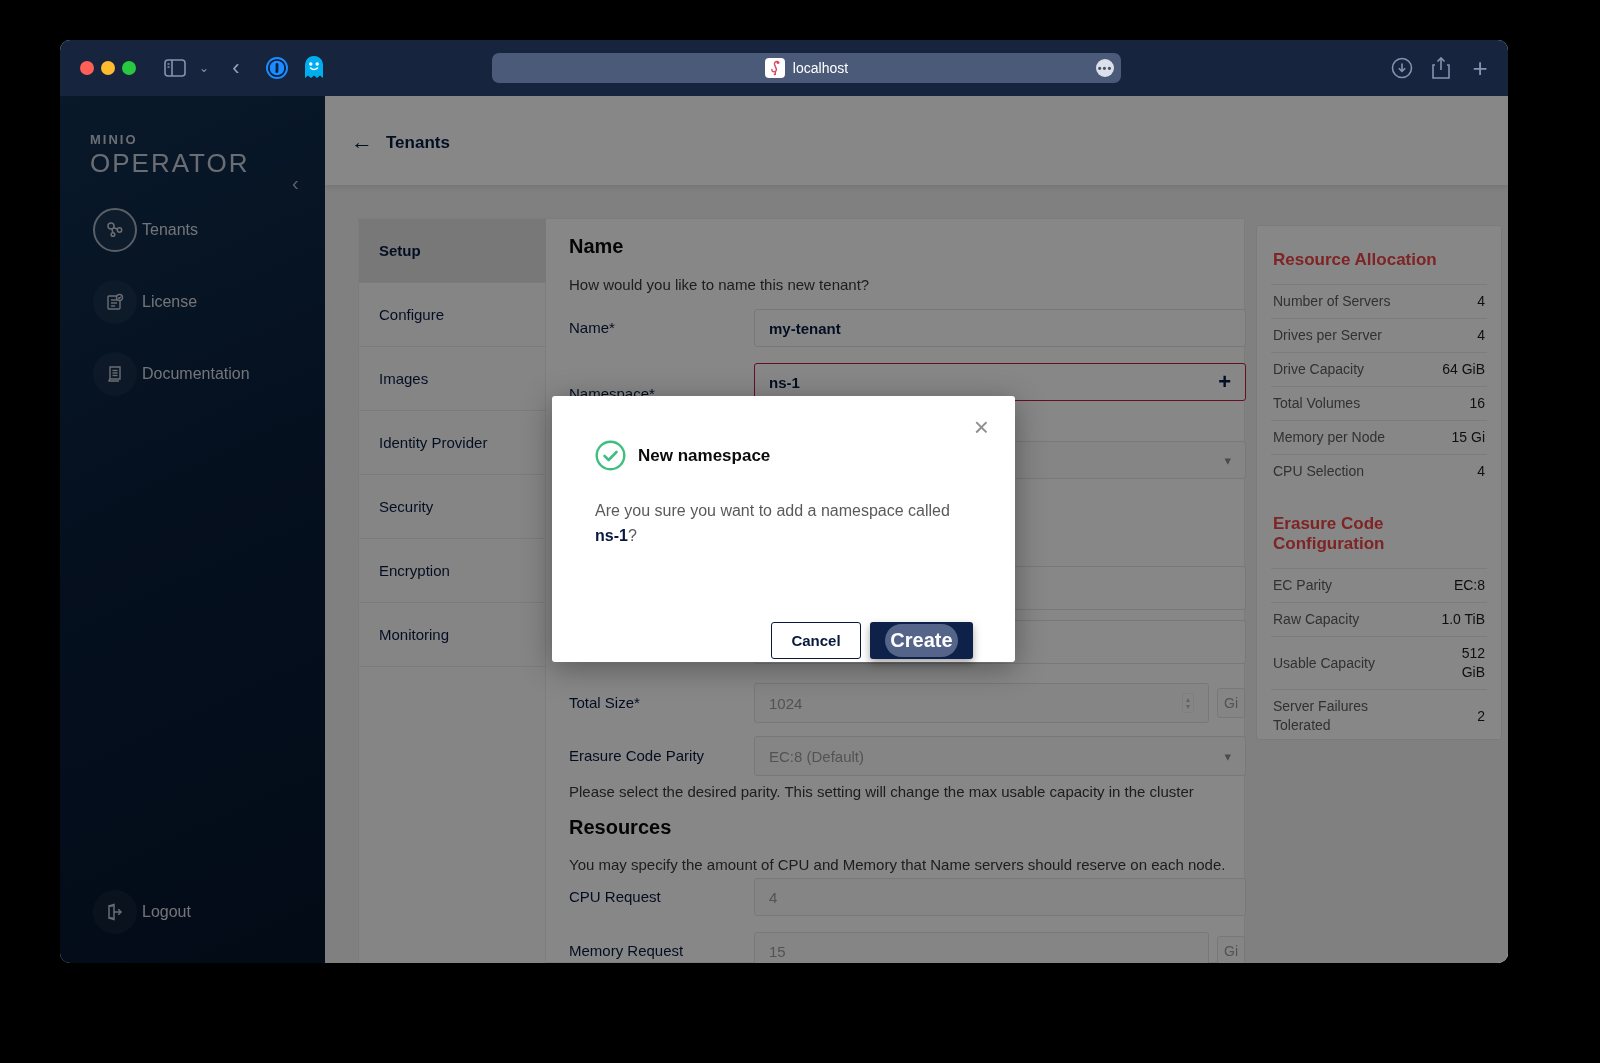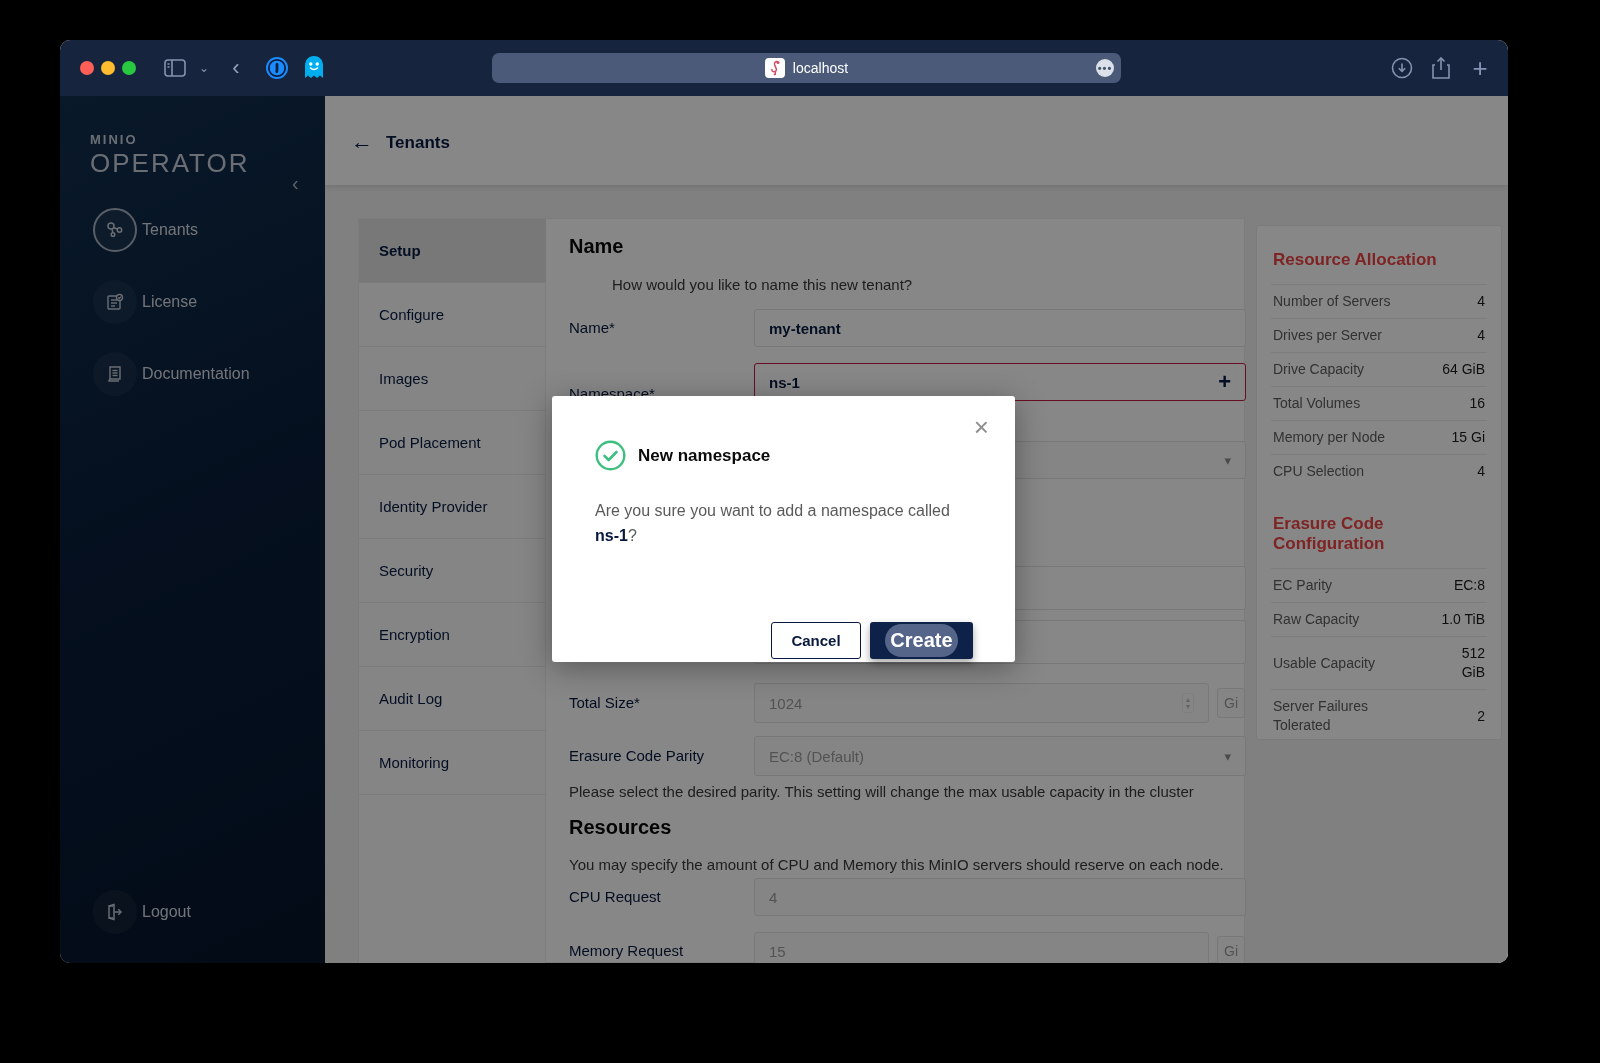--- a/index.html
+++ b/index.html
@@ -204,30 +204,28 @@
     <div class="page-header">
       <span class="back-arrow">←</span>
       <span class="page-title">Tenants</span>
     </div>
 
     <div class="card">
       <div class="tabs">
         <div class="tab active">Setup</div>
         <div class="tab">Configure</div>
         <div class="tab">Images</div>
-        <div class="tab">Pod Placement</div>
         <div class="tab">Identity Provider</div>
         <div class="tab">Security</div>
         <div class="tab">Encryption</div>
-        <div class="tab">Audit Log</div>
         <div class="tab">Monitoring</div>
       </div>
 
       <div class="sec-title" style="left:210px; top:16px;">Name</div>
-      <div class="sec-sub" style="left:210px; top:57px;margin-left:43px;">How would you like to name this new tenant?</div>
+      <div class="sec-sub" style="left:210px; top:57px;">How would you like to name this new tenant?</div>
 
       <div class="f-label" style="top:100px;">Name*</div>
       <div class="f-input filled" style="top:90px; width:492px;">
           <span>my-tenant</span>
         </div>
 
       <div class="f-label" style="top:166px;">Namespace*</div>
       <div class="f-input filled" style="top:144px; width:492px; border:1.5px solid #C51B42;">
         <span>ns-1</span>
           <span class="grow"></span>
@@ -256,21 +254,21 @@
       <div class="f-label" style="top:528px;">Erasure Code Parity</div>
       <div class="f-input dim" style="top:517px; height:40px; width:492px;">
         <span>EC:8 (Default)</span>
           <span class="grow"></span>
           <span class="caret">▾</span>
       </div>
 
       <div class="sec-sub" style="left:210px; top:564px; width:640px;">Please select the desired parity. This setting will change the max usable capacity in the cluster</div>
 
       <div class="sec-title" style="left:210px; top:597px;">Resources</div>
-      <div class="sec-sub" style="left:210px; top:637px; width:660px;">You may specify the amount of CPU and Memory this MinIO servers should reserve on each node.</div>
+      <div class="sec-sub" style="left:210px; top:637px; width:660px;">You may specify the amount of CPU and Memory that Name servers should reserve on each node.</div>
 
       <div class="f-label" style="top:669px;">CPU Request</div>
       <div class="f-input dim" style="top:659px; width:492px;">
           <span>4</span>
         </div>
 
       <div class="f-label" style="top:723px;">Memory Request</div>
       <div class="f-input dim" style="top:713px; width:455px;">
           <span>15</span>
         </div>

